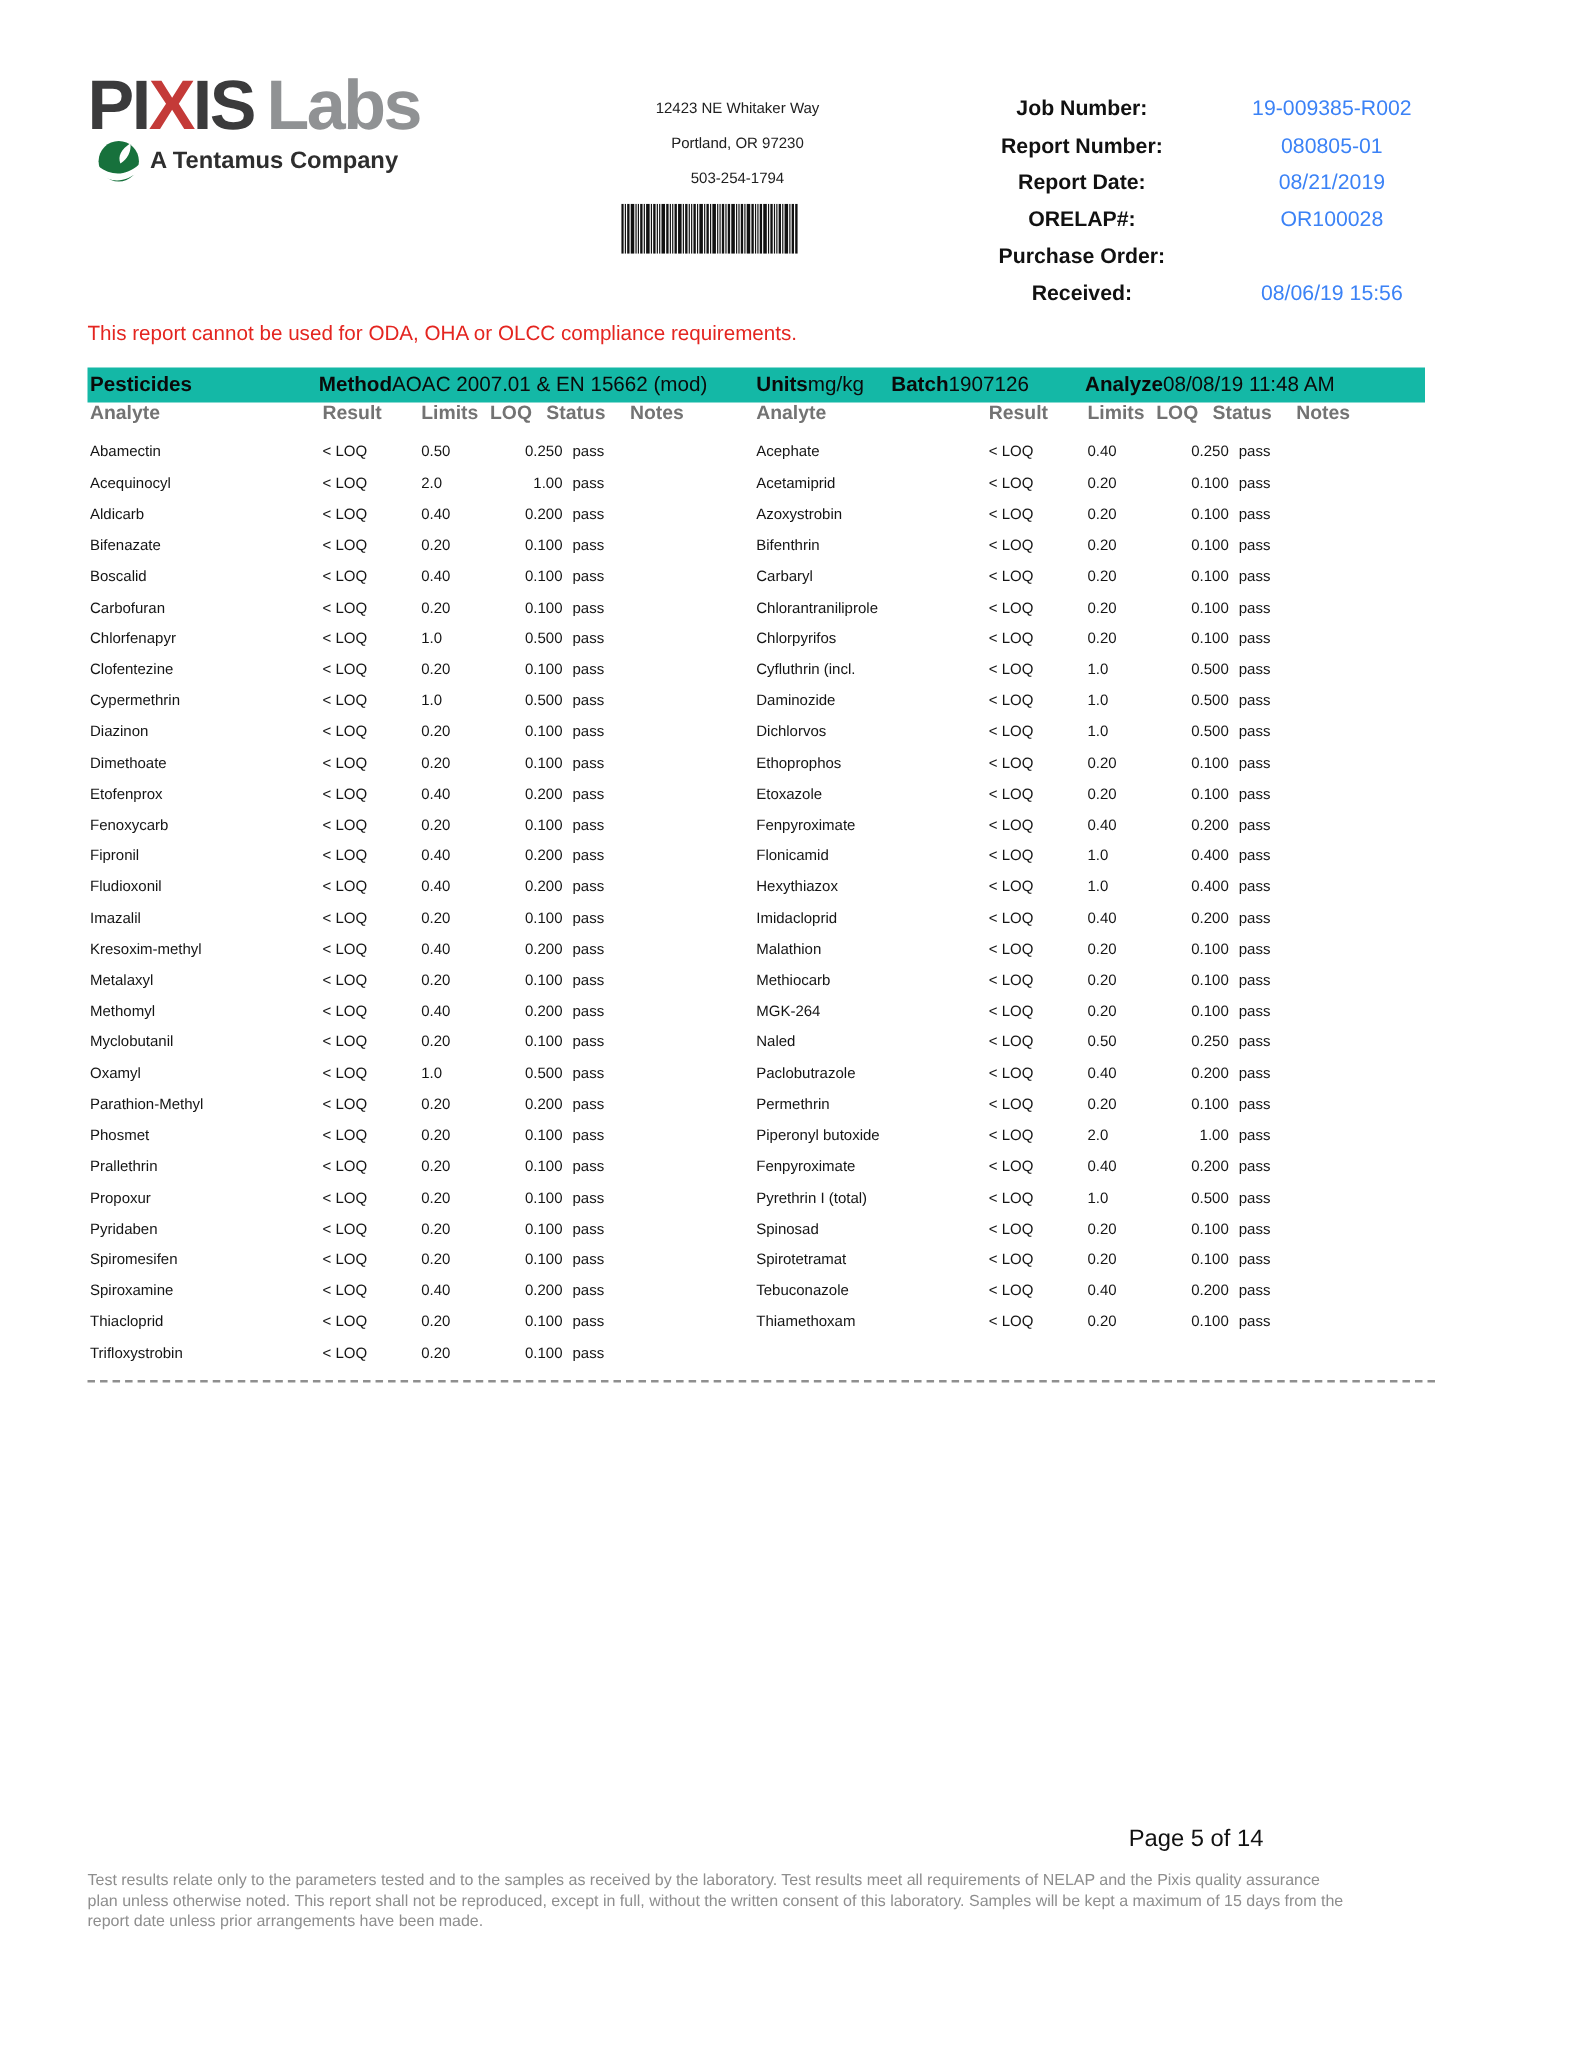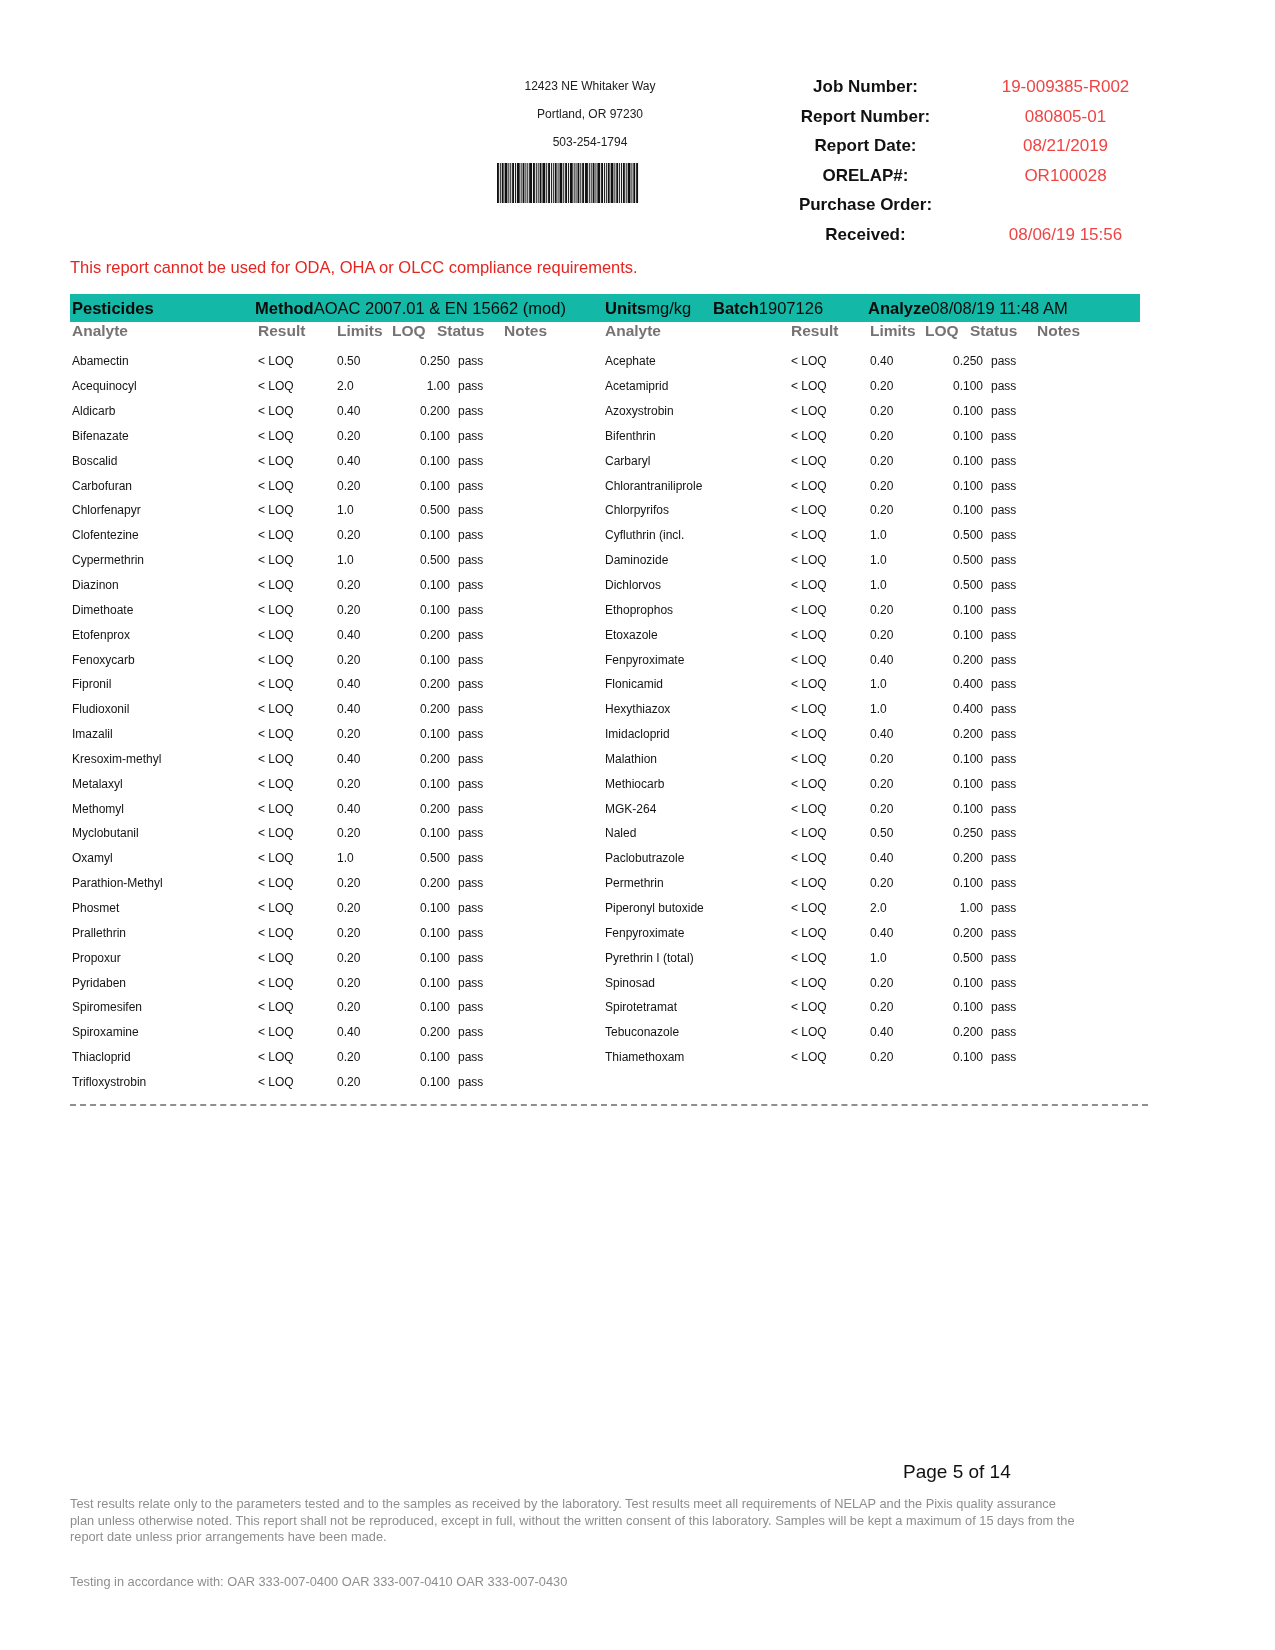--- a/index.html
+++ b/index.html
@@ -19,21 +19,21 @@
   .leaf{width:34px;height:34px;margin-left:8px;flex:0 0 auto;}
   .tagline-text{font-size:19px;font-weight:bold;color:#2e2e2e;margin-left:8px;white-space:nowrap;}
 
   .address{position:absolute;left:430px;top:72px;width:320px;text-align:center;
     font-size:12px;line-height:28px;color:#202020;}
   .barcode{position:absolute;left:497px;top:163px;width:142px;height:40px;}
 
   .info{position:absolute;left:783px;top:72px;width:400px;}
   .info-row{display:grid;grid-template-columns:165px auto;font-size:17px;line-height:29.5px;text-align:center;}
   .info-label{font-weight:bold;color:#111;}
-  .info-value{color:#ef4444;}
+  .info-value{color:#3b82f6;}
 
   
   .notice{position:absolute;left:70px;top:258px;font-size:16.5px;color:#e42520;}
 
   
   .section-bar{position:absolute;left:70px;top:294px;width:1070px;height:28px;background:#14b8a6;}
   .section-bar span{position:absolute;top:0;line-height:28px;font-size:16.5px;white-space:nowrap;color:#0a0a0a;}
   .sb-title{left:2px;font-weight:bold;}
   .sb-method{left:185px;}
   .sb-units{left:535px;}
@@ -59,20 +59,31 @@
   
   .page-number{position:absolute;left:903px;top:1461px;width:200px;text-align:left;font-size:19px;color:#111;}
   .disclaimer{position:absolute;left:70px;top:1496px;width:1012px;font-size:12.8px;line-height:16.5px;color:#8e8e8e;}
   .accordance{position:absolute;left:70px;top:1574px;width:1012px;font-size:12.8px;color:#8e8e8e;}
 </style>
 </head>
 <body>
 
 <div class="page">
 
+  <div class="logo">
+    <div class="logo-text"><span class="dark">PI</span><span class="red">X</span><span class="dark">IS</span><span class="gray">Labs</span></div>
+    <div class="logo-tagline">
+      <svg class="leaf" viewBox="0 0 40 40">
+        <circle cx="20" cy="20" r="19" fill="#17713c"></circle>
+        <path d="M31 3 C22 9 19 15 21.5 22 C28 18 32 11 31 3 Z" fill="#ffffff"></path>
+        <path d="M1 25 C13 34 27 34 39 23 L39 29 C28 40 12 41 3 32 Z" fill="#ffffff"></path>
+      </svg>
+      <span class="tagline-text">A Tentamus Company</span>
+    </div>
+  </div>
 
   <div class="address">
     <div>12423 NE Whitaker Way</div>
     <div>Portland, OR 97230</div>
     <div>503-254-1794</div>
   </div>
 
   <svg class="barcode" viewBox="0 0 150 40" preserveAspectRatio="none">
     <g fill="#111111">
       <rect x="0" width="2" height="40"></rect>
@@ -720,15 +731,14 @@
       <span class="c-loq">0.100</span>
       <span class="c-status">pass</span>
       <span class="c-notes"></span>
     </div>
   </div>
 
   <div class="dashed-divider"></div>
 
   <div class="page-number">Page 5 of 14</div>
   <div class="disclaimer">Test results relate only to the parameters tested and to the samples as received by the laboratory. Test results meet all requirements of NELAP and the Pixis quality assurance plan unless otherwise noted. This report shall not be reproduced, except in full, without the written consent of this laboratory. Samples will be kept a maximum of 15 days from the report date unless prior arrangements have been made.</div>
-  <div class="accordance">Testing in accordance with:  OAR 333-007-0400 OAR 333-007-0410  OAR 333-007-0430</div>
 
 </div>
 
 </body></html>

